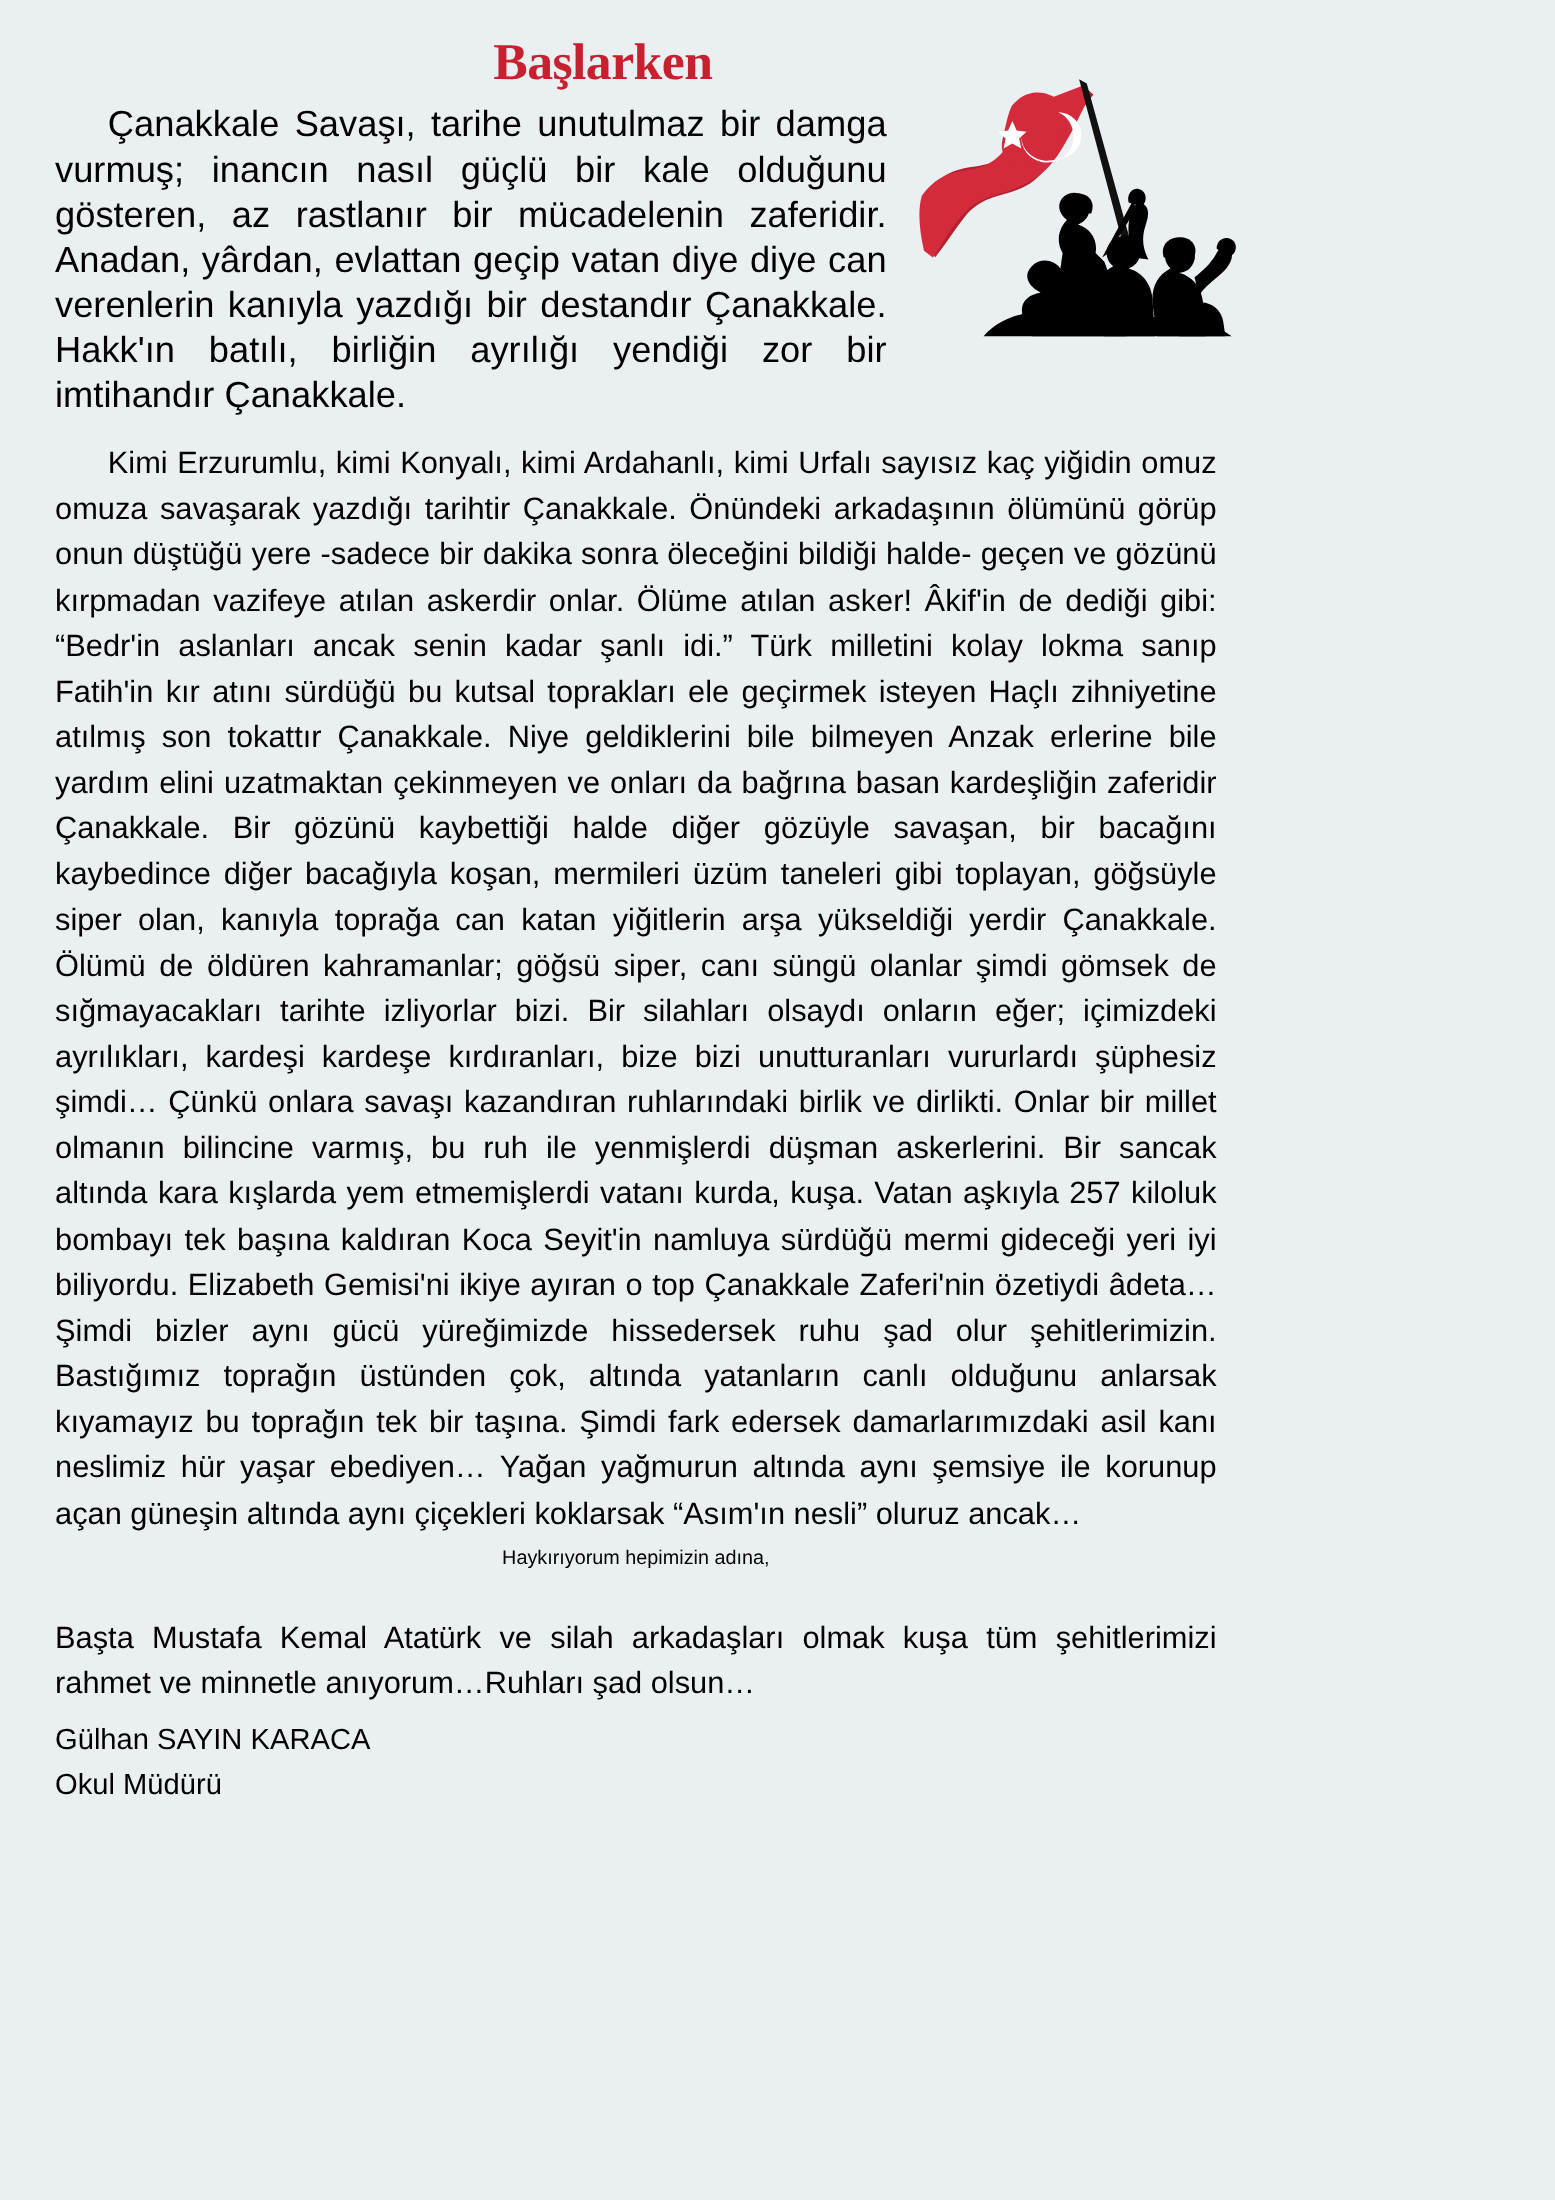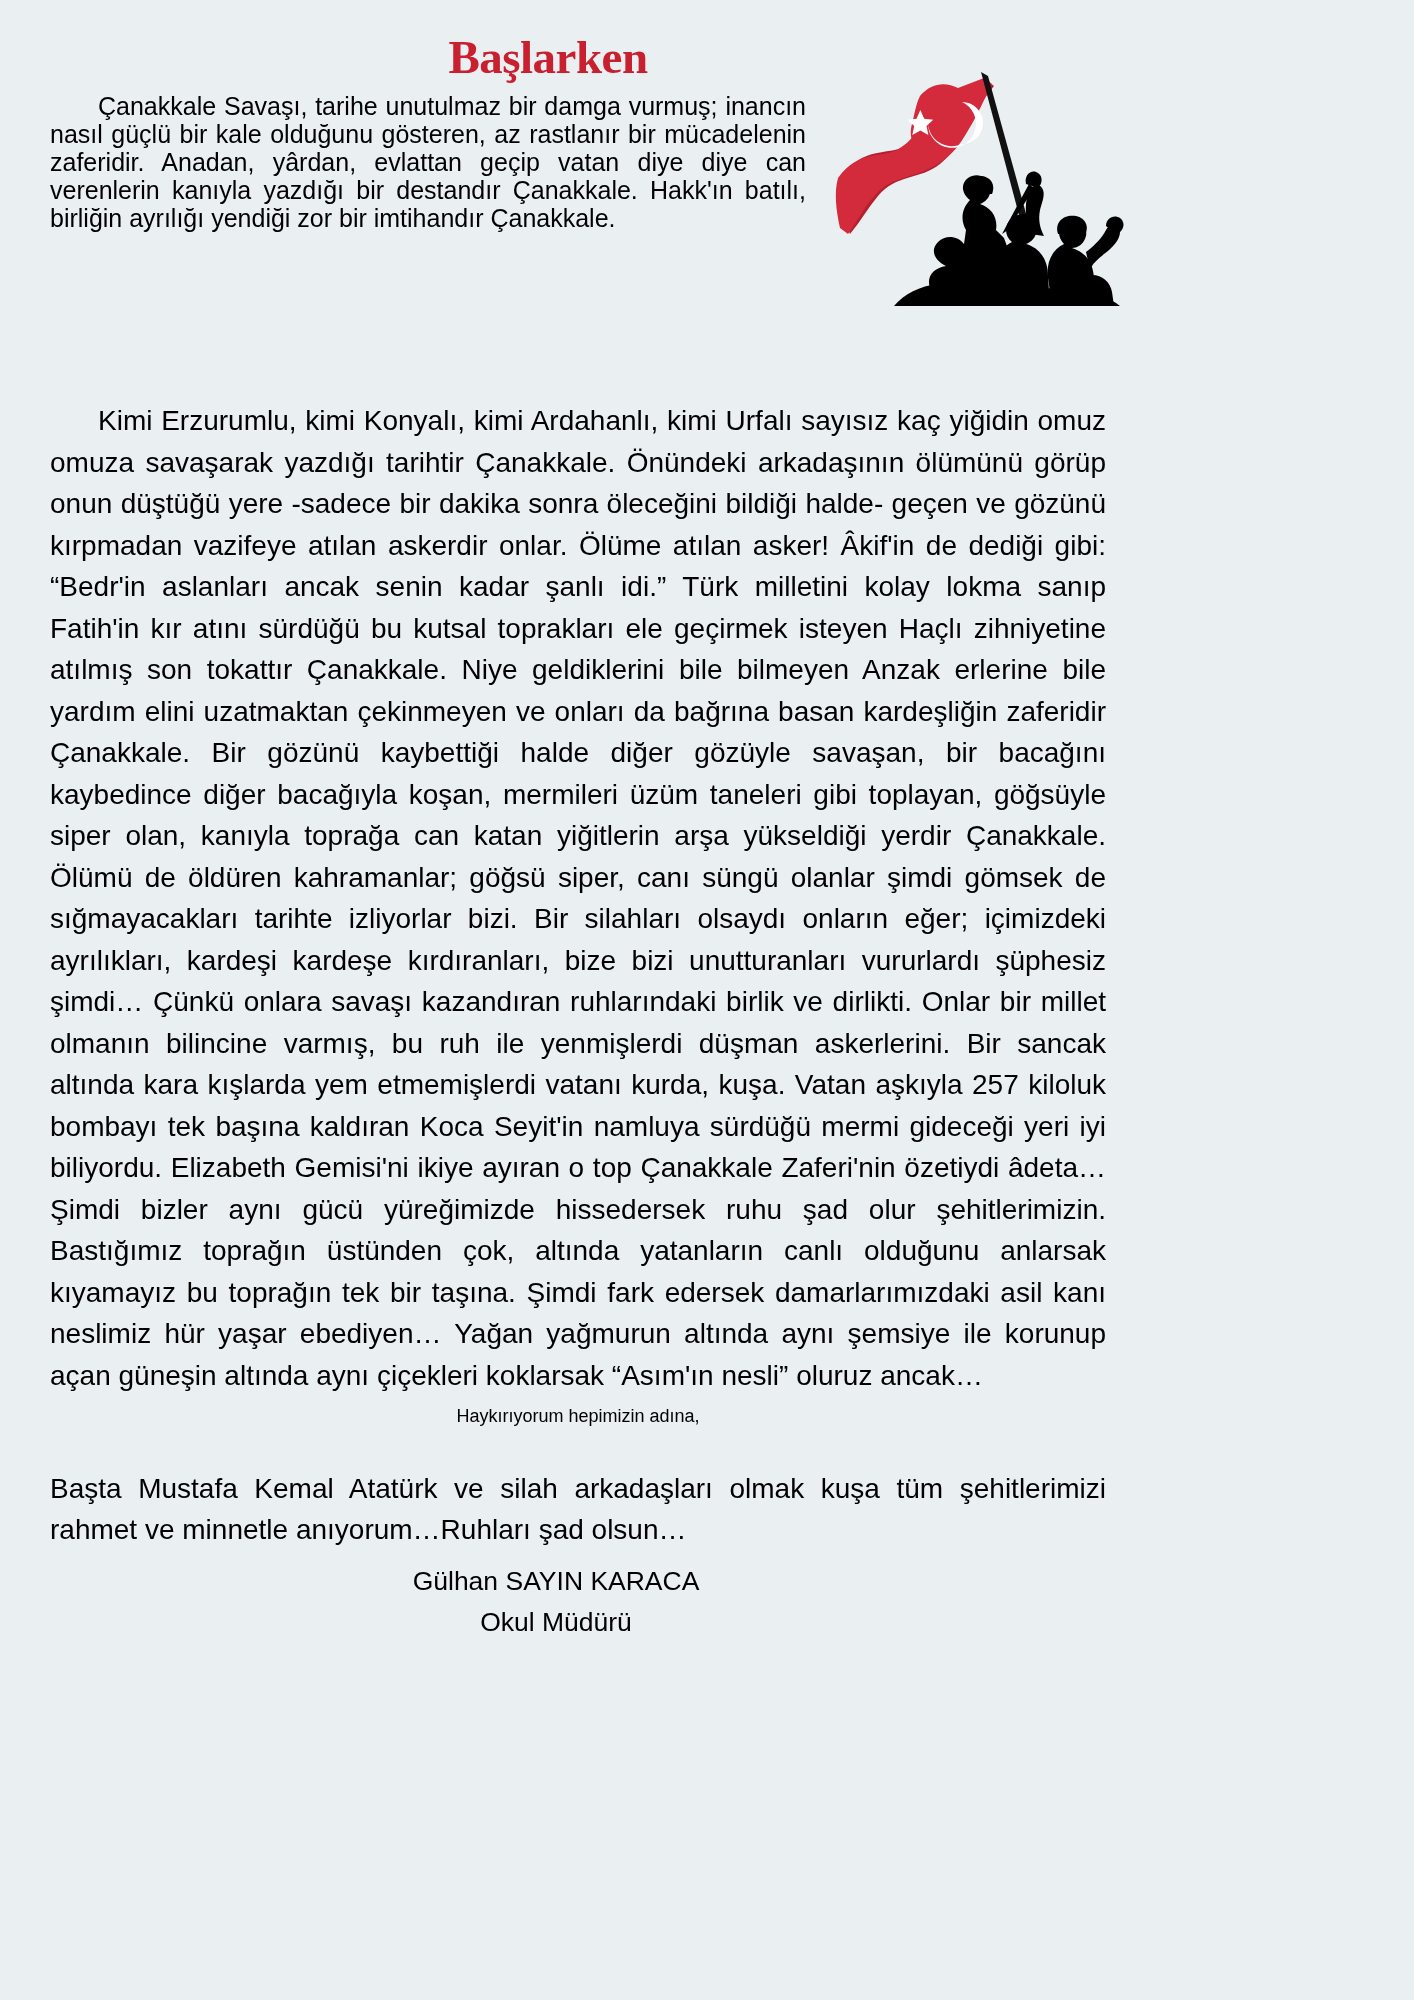--- a/index.html
+++ b/index.html
@@ -67,22 +67,22 @@
     height: 260px;
   }
   .intro-float {
     float: right;
     width: 300px;
     height: 250px;
   }
   p.body {
     margin: 0;
     text-align: justify;
-    font-size: 25px;
-    line-height: 28px;
+    font-size: 33px;
+    line-height: 41px;
     color: #000;
     hyphens: none;
   }
   p.body.indent {
     text-indent: 48px;
   }
 
   
   .main-text {
     padding-top: 48px;
@@ -100,21 +100,21 @@
   }
 
   .spacer-sm { height: 30px; }
 
   .closing {
     margin-top: 0;
   }
 
   
   .signature {
-    text-align: center;
+    text-align: left;
     padding-right: 44px;
     margin-top: 10px;
   }
   .signature div {
     font-size: 26.5px;
     line-height: 41.5px;
   }
 </style>
 </head>
 <body>

